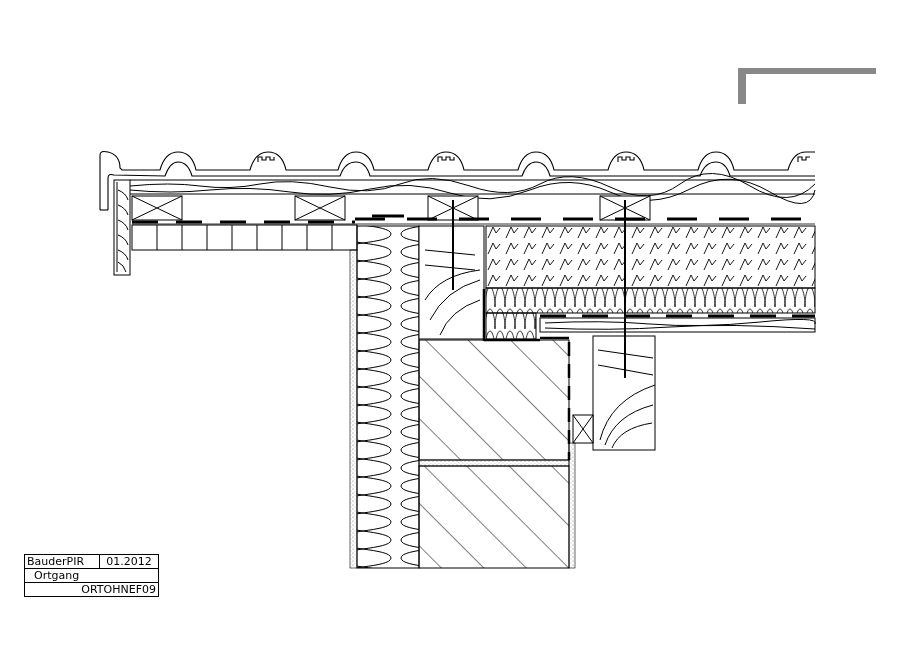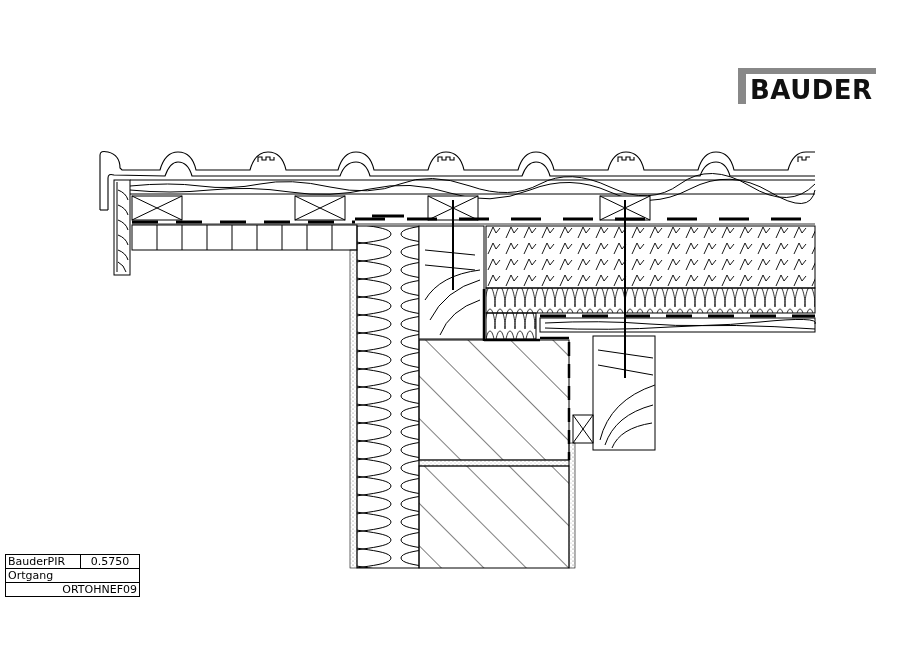--- a/index.html
+++ b/index.html
@@ -2,27 +2,27 @@
 <html><head>
 <meta charset="utf-8">
 <style>
   html, body { margin: 0; padding: 0; background: #ffffff; }
   body { width: 920px; height: 650px; position: relative; overflow: hidden; font-family: "DejaVu Sans", sans-serif; }
   #drawing { position: absolute; left: 0; top: 0; }
   .logo { position: absolute; left: 738px; top: 68px; width: 140px; height: 38px; }
   .logo .bar-top { position: absolute; left: 0; top: 0; width: 138px; height: 6px; background: #888; }
   .logo .bar-left { position: absolute; left: 0; top: 0; width: 8px; height: 36px; background: #888; }
   .logo .text { position: absolute; left: 12px; top: 8px; font-family: "DejaVu Sans", sans-serif; font-weight: bold; font-size: 26px; letter-spacing: 0.5px; color: #111; line-height: 28px; }
-  .titleblock { position: absolute; left: 5px; top: 554px; width: 133px; border: 1px solid #000; font-family: "DejaVu Sans", sans-serif; font-size: 11px; color: #000; }
+  .titleblock { position: absolute; left: 24px; top: 554px; width: 133px; border: 1px solid #000; font-family: "DejaVu Sans", sans-serif; font-size: 11px; color: #000; }
   .tb-row { display: flex; border-bottom: 1px solid #000; height: 13px; line-height: 13px; }
   .tb-row:last-child { border-bottom: none; }
   .tb-cell { padding: 0 2px; white-space: nowrap; overflow: hidden; }
   .tb-c1 { width: 70px; border-right: 1px solid #000; }
   .tb-c2 { flex: 1; text-align: center; }
-  .tb-full { flex: 1; }
+  .tb-full { flex: 1; margin-left: 7px; }
   .tb-center { flex: 1; text-align: right; }
 </style>
 </head>
 <body>
 
 <svg id="drawing" width="920" height="650" viewBox="0 0 920 650" xmlns="http://www.w3.org/2000/svg">
   <defs>
     <pattern id="hatch" width="30" height="30" patternUnits="userSpaceOnUse" patternTransform="rotate(-45)">
       <line x1="0" y1="0" x2="0" y2="30" stroke="#000" stroke-width="1"></line>
     </pattern>
@@ -130,27 +130,26 @@
   <rect x="419" y="460" width="150" height="6" fill="url(#dots)" stroke="#000" stroke-width="0.6"></rect>
   <rect x="419" y="466" width="150" height="102" fill="url(#hatch)" stroke="#000" stroke-width="1"></rect>
   <rect x="569" y="443" width="6" height="125" fill="url(#dots)" stroke="#000" stroke-width="0.6"></rect>
   <line x1="569" y1="342" x2="569" y2="460" stroke="#000" stroke-width="2.5" stroke-dasharray="14 8"></line>
   <line x1="540" y1="338" x2="569" y2="338" stroke="#000" stroke-width="2.5"></line>
 </svg>
 
 <div class="logo">
   <div class="bar-top"></div>
   <div class="bar-left"></div>
-  <div class="text">BAUDER</div>
 </div>
 
 <div class="titleblock">
   <div class="tb-row">
     <div class="tb-cell tb-c1">BauderPIR</div>
-    <div class="tb-cell tb-c2">0.5750</div>
+    <div class="tb-cell tb-c2">01.2012</div>
   </div>
   <div class="tb-row">
     <div class="tb-cell tb-full">Ortgang</div>
   </div>
   <div class="tb-row">
     <div class="tb-cell tb-center">ORTOHNEF09</div>
   </div>
 </div>
 
 </body></html>

